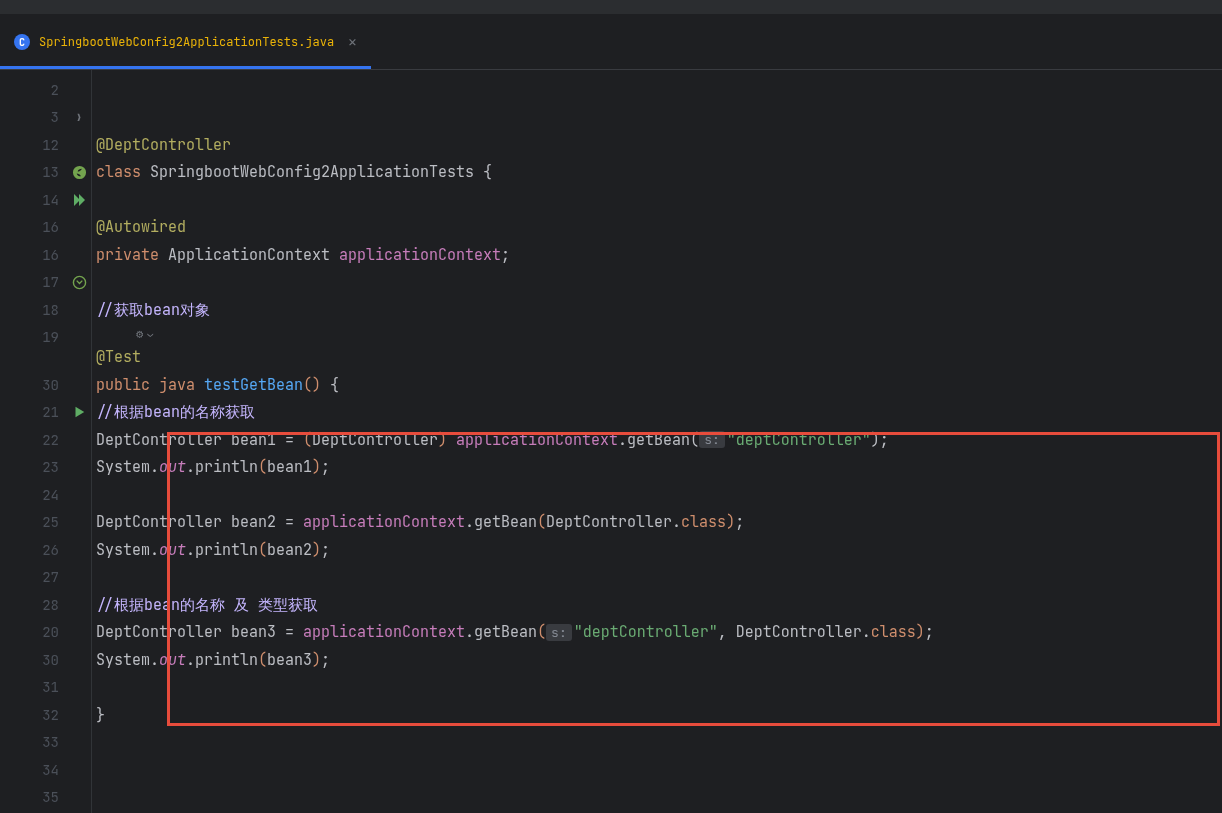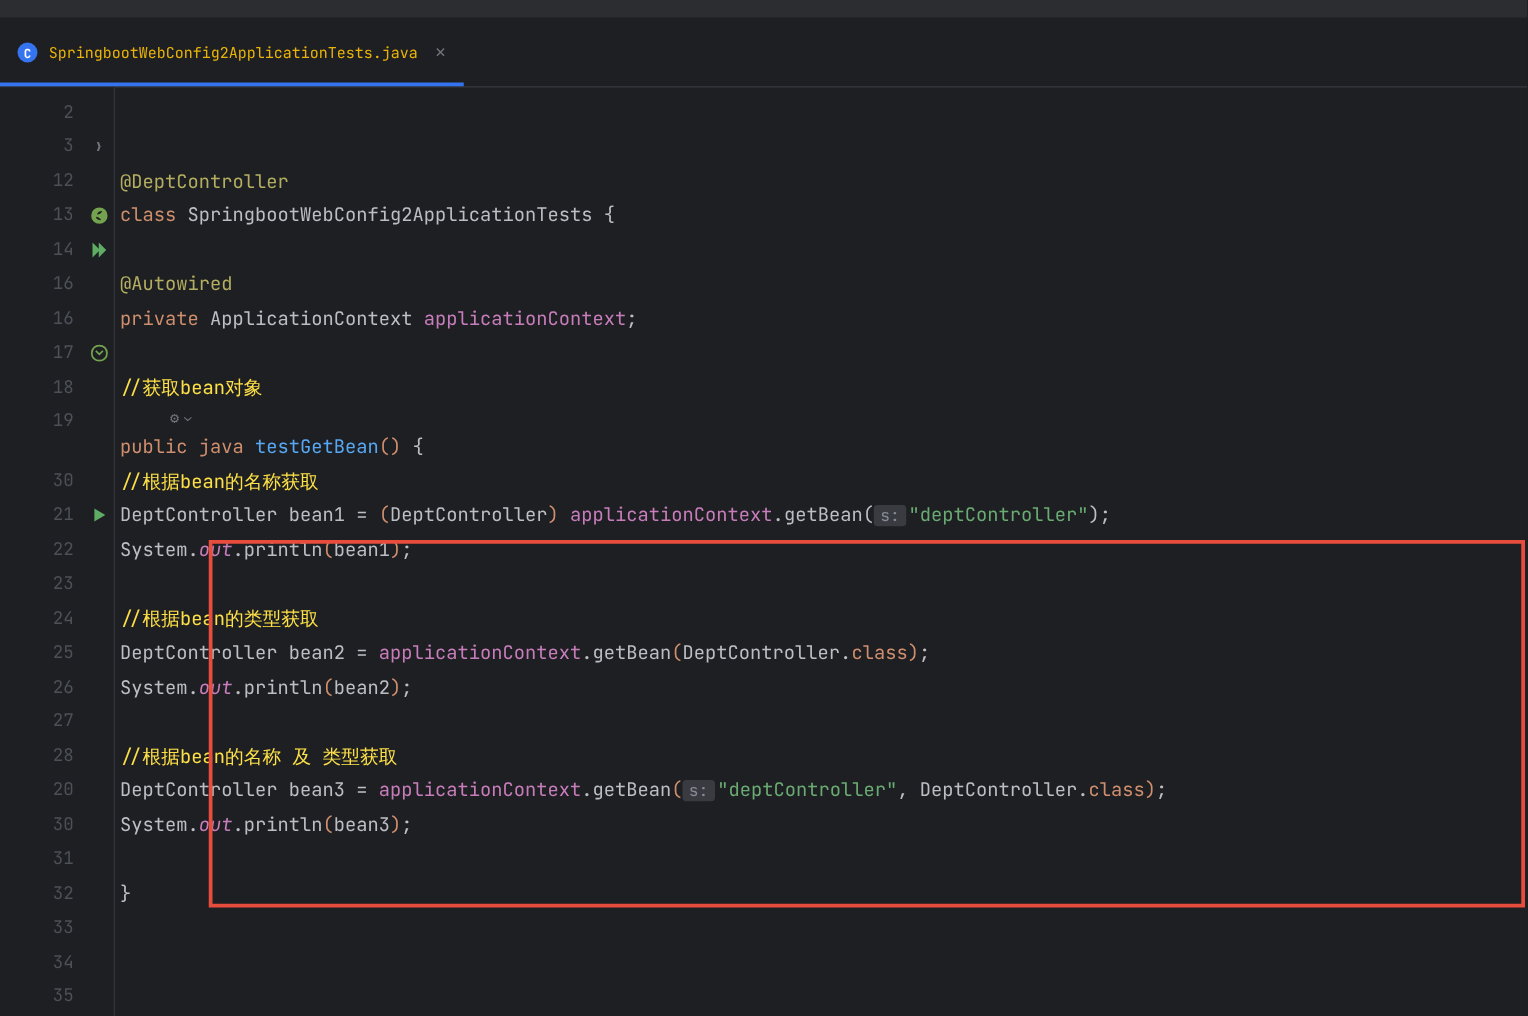--- a/index.html
+++ b/index.html
@@ -115,21 +115,21 @@
   position: relative;
 }
 .code-line {
   height: 27.5px;
   display: flex;
   align-items: center;
   white-space: pre;
   font-size: 15px;
 }
 .kw { color: #cf8e6d; }
-.comment { color: #fde047; }
+.comment { color: #c4b5fd; }
 .anno { color: #b3ae60; }
 .type { color: #bcbec4; }
 .method { color: #56a8f5; }
 .field { color: #c77dbb; }
 .str { color: #6aab73; }
 .punct { color: #bcbec4; }
 .dim { color: #bcbec4; }
 .paren-hl { color: #cf8e6d; }
 .italic { font-style: italic; }
 .fold-box {
@@ -302,26 +302,26 @@
     <div class="code-line"><span class="kw">class</span><span class="type"> SpringbootWebConfig2ApplicationTests </span><span class="punct">{</span></div>
     <div class="code-line"></div>
     <div class="code-line">    <span class="anno">@Autowired</span></div>
     <div class="code-line">    <span class="kw">private</span><span class="type"> ApplicationContext </span><span class="field">applicationContext</span><span class="punct">;</span></div>
     <div class="code-line"></div>
     <div class="code-line">    <span class="comment">//获取bean对象</span></div>
     <div class="inlay-row">    
         <span class="inlay-gear">⚙</span>
         <span class="inlay-chev">⌄</span>
       </div>
+    <div class="code-line">    <span class="anno">@Test</span></div>
     <div class="code-line">    <span class="kw">public</span><span class="kw"> java</span><span class="method"> testGetBean</span><span class="paren-hl">()</span><span class="punct"> {</span></div>
     <div class="code-line">        <span class="comment">//根据bean的名称获取</span></div>
     <div class="code-line">        <span class="type">DeptController </span><span class="dim">bean1 = </span><span class="paren-hl">(</span><span class="type">DeptController</span><span class="paren-hl">)</span><span class="field"> applicationContext</span><span class="punct">.</span><span class="dim">getBean(</span> <span class="hint-box">s:</span><span class="str">"deptController"</span><span class="punct">);</span></div>
     <div class="code-line">        <span class="dim">System.</span><span class="field italic">out</span><span class="dim">.println</span><span class="paren-hl">(</span><span class="dim">bean1</span><span class="paren-hl">)</span><span class="punct">;</span></div>
     <div class="code-line"></div>
-    <div class="code-line">        <span class="comment">//根据bean的类型获取</span></div>
     <div class="code-line">        <span class="type">DeptController </span><span class="dim">bean2 = </span><span class="field">applicationContext</span><span class="punct">.</span><span class="dim">getBean</span><span class="paren-hl">(</span><span class="dim">DeptController.</span><span class="kw">class</span><span class="paren-hl">)</span><span class="punct">;</span></div>
     <div class="code-line">        <span class="dim">System.</span><span class="field italic">out</span><span class="dim">.println</span><span class="paren-hl">(</span><span class="dim">bean2</span><span class="paren-hl">)</span><span class="punct">;</span></div>
     <div class="code-line"></div>
     <div class="code-line">        <span class="comment">//根据bean的名称 及 类型获取</span></div>
     <div class="code-line">        <span class="type">DeptController </span><span class="dim">bean3 = </span><span class="field">applicationContext</span><span class="punct">.</span><span class="dim">getBean</span><span class="paren-hl">(</span> <span class="hint-box">s:</span><span class="str">"deptController"</span><span class="dim">, DeptController.</span><span class="kw">class</span><span class="paren-hl">)</span><span class="punct">;</span></div>
     <div class="code-line">        <span class="dim">System.</span><span class="field italic">out</span><span class="dim">.println</span><span class="paren-hl">(</span><span class="dim">bean3</span><span class="paren-hl">)</span><span class="punct">;</span></div>
     <div class="code-line"></div>
     <div class="code-line">    <span class="punct">}</span></div>
     <div class="code-line"></div>
     <div class="code-line"></div>

